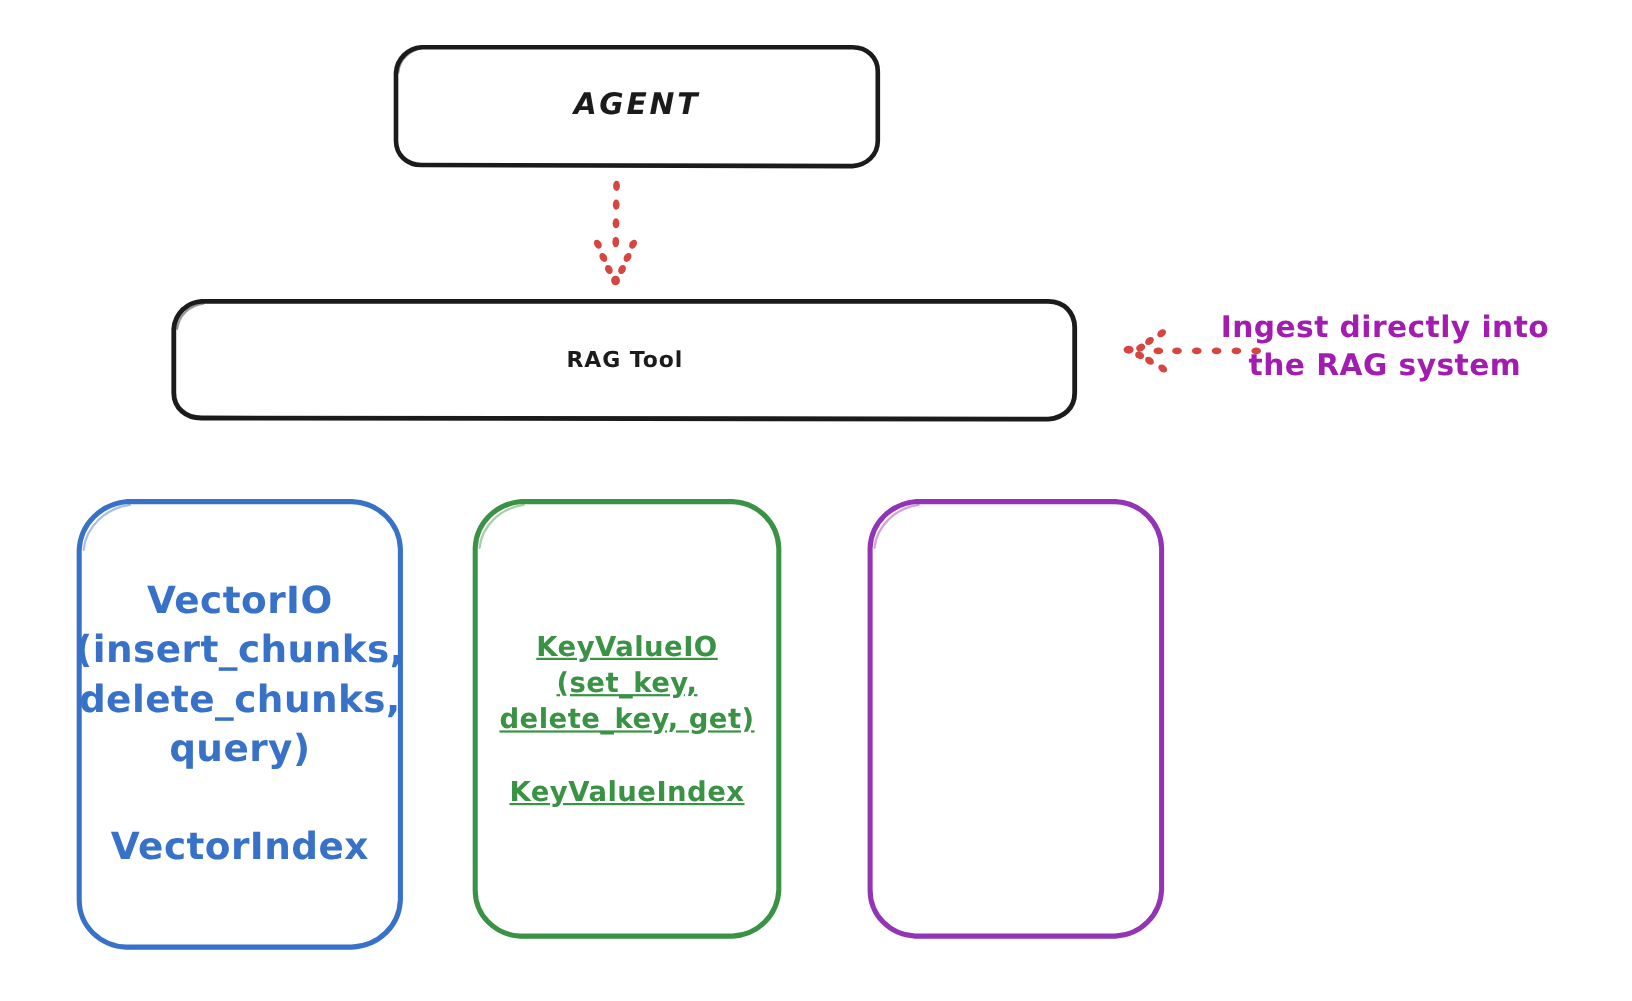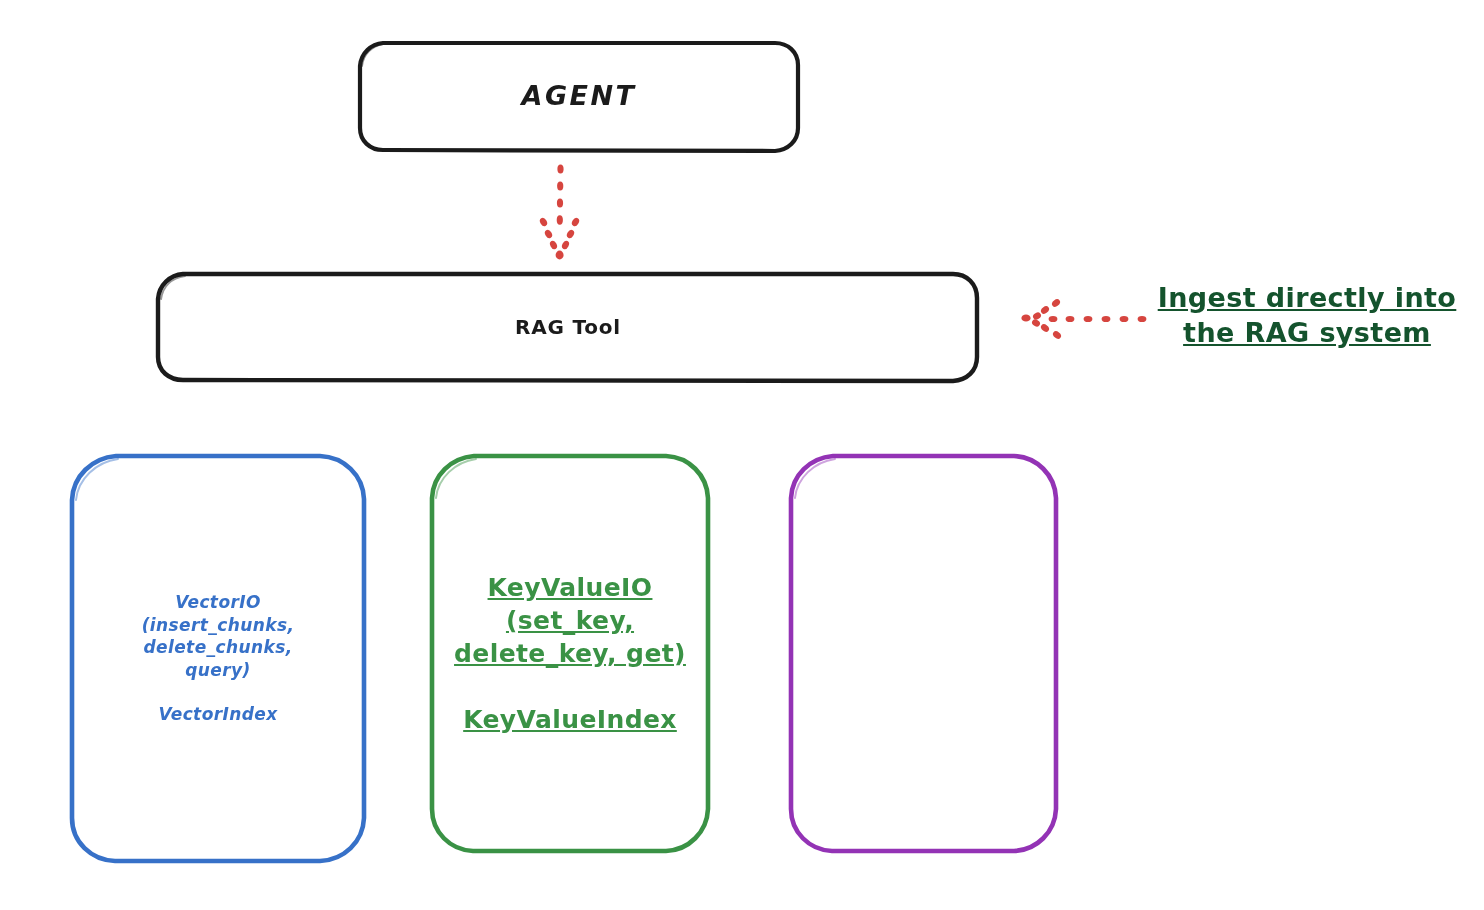--- a/index.html
+++ b/index.html
@@ -78,21 +78,21 @@
     font-weight: 600;
     font-size: 25px;
     line-height: 1.32;
   }
   #vectorio-node {
     left: 68px;
     top: 452px;
     width: 300px;
     height: 413px;
   }
-  #vectorio-node .label { color: #3771c8; font-size: 17px; font-style: italic; }
+  #vectorio-node .label { color: #3771c8; font-size: 34px; }
 
   #keyvalueio-node {
     left: 428px;
     top: 452px;
     width: 284px;
     height: 403px;
   }
   #keyvalueio-node .label { color: #3a9245; font-size: 25px; text-decoration: underline; }
 
   #relationalio-node {
@@ -118,32 +118,31 @@
   #ingest-arrow {
     left: 1015px;
     top: 295px;
     width: 135px;
     height: 50px;
   }
 
   
   #ingest-annotation {
     position: absolute;
-    left: 1142px;
+    left: 1094px;
     top: 280px;
     width: 330px;
-    color: #14532d;
+    color: #a21caf;
     font-family: "DejaVu Sans", sans-serif;
     font-weight: 600;
     font-size: 27px;
     line-height: 1.3;
     text-align: center;
     white-space: pre-line;
     letter-spacing: 0.4px;
-    text-decoration: underline;
   }
 </style>
 </head>
 <body>
 
 <div id="canvas">
 
   <div class="node" id="agent-node">
     <svg class="frame" viewBox="0 0 444 113" preserveAspectRatio="none">
       <path d="M26,3 C14,4 4,13 3,26 L3,88 C3,101 13,110 26,110

